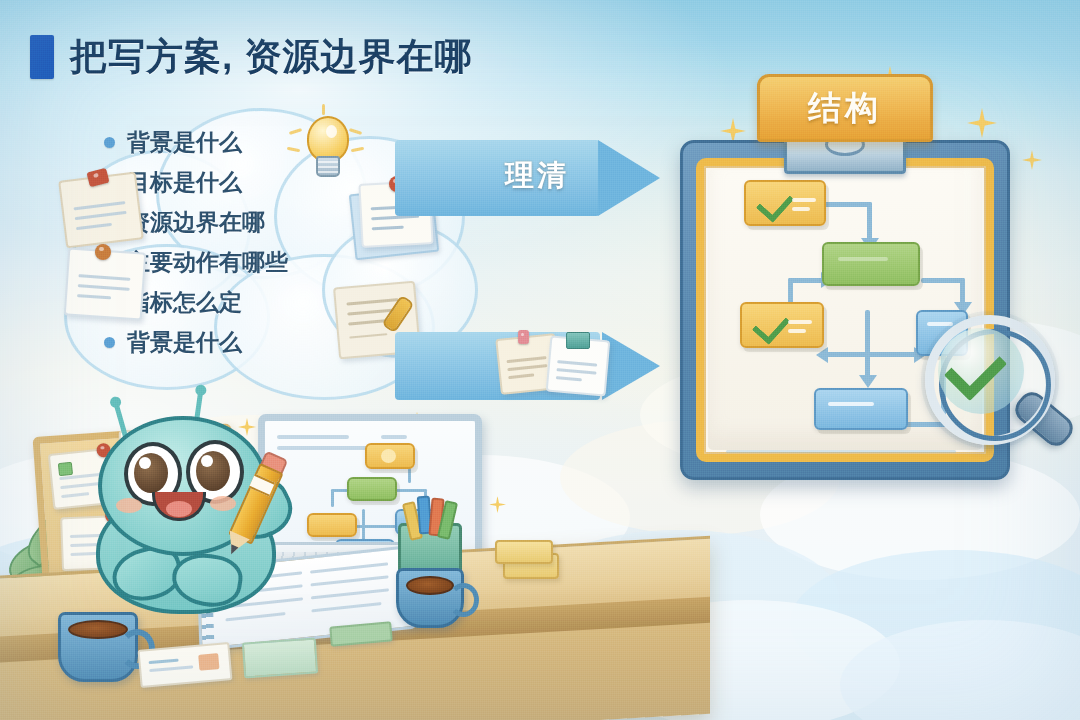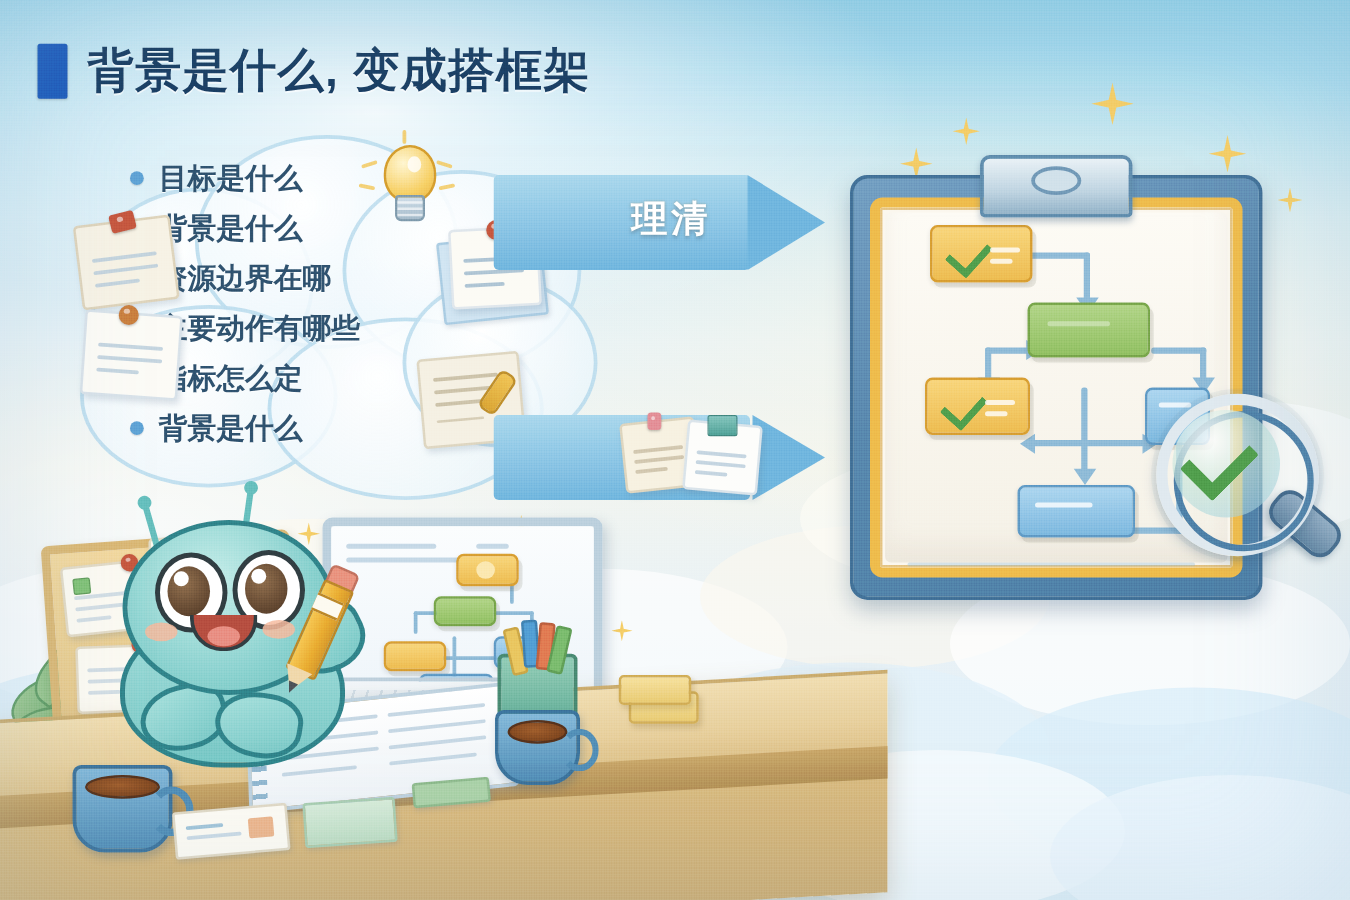--- a/index.html
+++ b/index.html
@@ -220,39 +220,39 @@
     <div class="cbank" style="left:520px;top:330px;width:320px;height:140px;background:rgba(226,241,250,.78)"></div>
     <div class="cbank" style="left:790px;top:350px;width:330px;height:145px;background:rgba(216,237,249,.75)"></div>
     <div class="cbank" style="left:600px;top:400px;width:300px;height:130px;background:rgba(246,251,254,.8)"></div>
     <div class="cbank" style="left:840px;top:420px;width:290px;height:130px;background:rgba(234,245,252,.8)"></div>
     <div class="cbank" style="left:640px;top:160px;width:280px;height:110px;background:rgba(255,253,245,.55)"></div>
     <div class="cbank" style="left:860px;top:120px;width:260px;height:110px;background:rgba(255,255,255,.6)"></div>
   </div>
 
   <div class="title-row">
     <div class="title-mark" style="background:#1a56b8"></div>
-    <div class="title-text">背景是什么, 变成搭框架</div>
+    <div class="title-text">把写方案, 资源边界在哪</div>
   </div>
 
   <div class="thought">
     <div class="lobe" style="left:6px;  top:46px;  width:175px;height:150px;"></div>
     <div class="lobe" style="left:92px; top:4px;   width:205px;height:165px;"></div>
     <div class="lobe" style="left:210px;top:32px;  width:185px;height:155px;"></div>
     <div class="lobe" style="left:0px;  top:140px; width:200px;height:140px;"></div>
     <div class="lobe" style="left:150px;top:150px; width:215px;height:140px;"></div>
     <div class="lobe" style="left:258px;top:118px; width:150px;height:130px;"></div>
 
     <div class="bullets">
       <div class="brow">
         <span class="bdot" style="background:#5b9fd4"></span>
-        <span class="btext">目标是什么</span>
+        <span class="btext">背景是什么</span>
       </div>
       <div class="brow">
         <span class="bdot" style="background:#5b9fd4"></span>
-        <span class="btext">背景是什么</span>
+        <span class="btext">目标是什么</span>
       </div>
       <div class="brow">
         <span class="bdot" style="background:#5b9fd4"></span>
         <span class="btext">资源边界在哪</span>
       </div>
       <div class="brow">
         <span class="bdot" style="background:#5b9fd4"></span>
         <span class="btext">主要动作有哪些</span>
       </div>
       <div class="brow">
@@ -399,20 +399,23 @@
         </div>
 
         <div class="conn" style="left:18px;top:280px;width:230px;height:3px;opacity:.35"></div>
       </div>
     </div>
 
     <div class="clip">
       <div class="clip-hole"></div>
     </div>
 
+    <div class="banner">
+      <span>结构</span>
+    </div>
   </div>
 
   <div class="mag">
     <div class="mag-handle"></div>
     <div class="mag-ring">
       <div class="mag-ring2"></div>
     </div>
     <div class="mag-lens"></div>
     <div class="mag-check"></div>
   </div>

